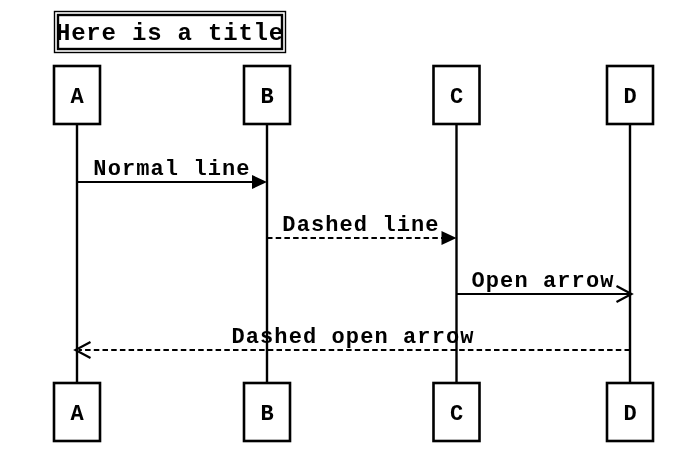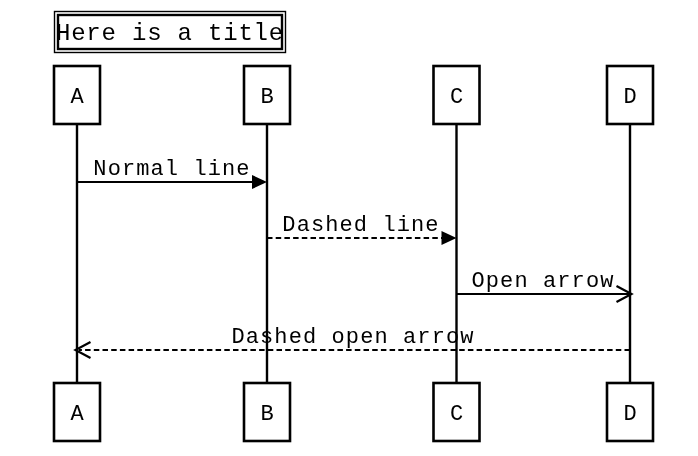--- a/index.html
+++ b/index.html
@@ -3,20 +3,21 @@
 <meta charset="utf-8">
 <style>
   html, body { margin: 0; padding: 0; background: #ffffff; }
   .diagram-canvas {
     position: relative;
     width: 698px;
     height: 456px;
     background: #ffffff;
     overflow: hidden;
     font-family: "Liberation Mono", "DejaVu Sans Mono", monospace;
+    font-weight: bold;
   }
   svg { display: block; }
   .actor-box   { fill: #ffffff; stroke: #000000; stroke-width: 2.6px; }
   .title-outer { fill: #ffffff; stroke: #000000; stroke-width: 1.4px; }
   .title-inner { fill: none;    stroke: #000000; stroke-width: 2.4px; }
   .lifeline    { stroke: #000000; stroke-width: 2.4px; }
   .msg-line    { stroke: #000000; stroke-width: 2.2px; fill: none; }
   .dashed      { stroke-dasharray: 5.5 3.2; }
   .head-filled { fill: #000000; stroke: none; }
   .head-open   { fill: none; stroke: #000000; stroke-width: 2.2px; stroke-linecap: butt; }

